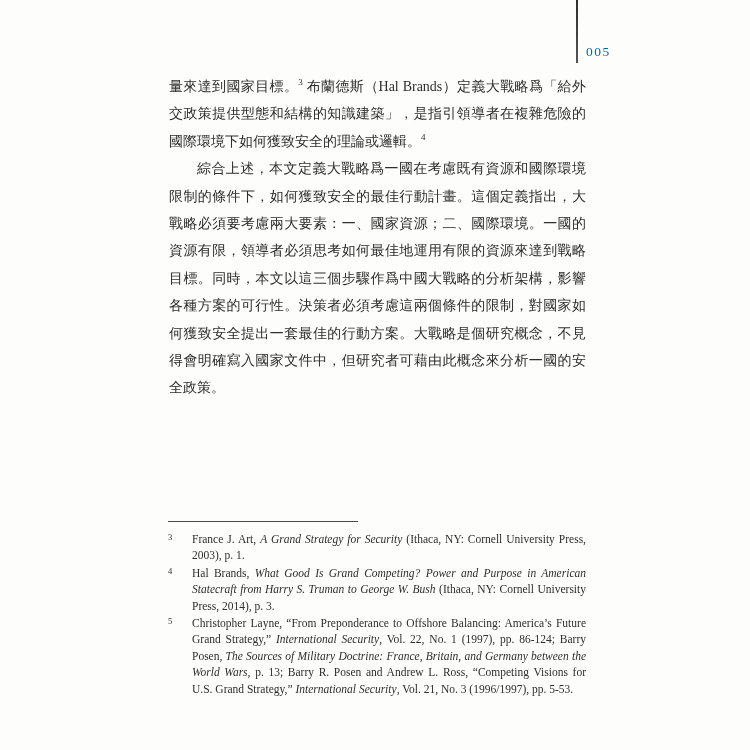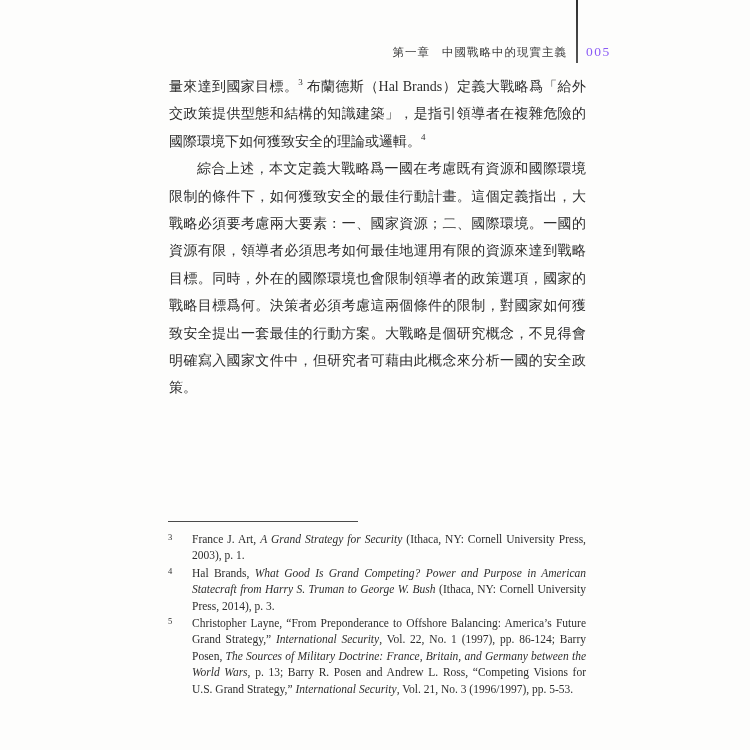--- a/index.html
+++ b/index.html
@@ -32,21 +32,21 @@
     width: 2px;
     height: 63px;
     background: linear-gradient(#2e2e2e, #555);
   }
   .page-number {
     position: absolute;
     top: 44px;
     left: 586px;
     font-size: 13.5px;
     letter-spacing: 1.5px;
-    color: #8b5cf6;
+    color: #0369a1;
   }
 
   
   .body-text {
     position: absolute;
     top: 73px;
     left: 169px;
     width: 417px;
     font-size: 14px;
     line-height: 27.4px;
@@ -91,29 +91,26 @@
     flex: 1;
     text-align: justify;
   }
   .fn-text .it { font-style: italic; }
 </style>
 </head>
 <body>
 
 <div class="page">
 
-  <div class="running-header">
-    <span class="chapter-label">第一章</span><span>中國戰略中的現實主義</span>
-  </div>
   <div class="header-rule"></div>
   <div class="page-number">005</div>
 
   <div class="body-text">
     <p><span>量來達到國家目標。</span><sup>3</sup><span> 布蘭德斯（Hal Brands）定義大戰略爲「給外交政策提供型態和結構的知識建築」，是指引領導者在複雜危險的國際環境下如何獲致安全的理論或邏輯。</span><sup>4</sup></p>
-    <p class="indented"><span>綜合上述，本文定義大戰略爲一國在考慮既有資源和國際環境限制的條件下，如何獲致安全的最佳行動計畫。這個定義指出，大戰略必須要考慮兩大要素：一、國家資源；二、國際環境。一國的資源有限，領導者必須思考如何最佳地運用有限的資源來達到戰略目標。同時，外在的國際環境也會限制領導者的政策選項，國家的戰略目標爲何。決策者必須考慮這兩個條件的限制，對國家如何獲致安全提出一套最佳的行動方案。大戰略是個研究概念，不見得會明確寫入國家文件中，但研究者可藉由此概念來分析一國的安全政策。</span></p>
+    <p class="indented"><span>綜合上述，本文定義大戰略爲一國在考慮既有資源和國際環境限制的條件下，如何獲致安全的最佳行動計畫。這個定義指出，大戰略必須要考慮兩大要素：一、國家資源；二、國際環境。一國的資源有限，領導者必須思考如何最佳地運用有限的資源來達到戰略目標。同時，本文以這三個步驟作爲中國大戰略的分析架構，影響各種方案的可行性。決策者必須考慮這兩個條件的限制，對國家如何獲致安全提出一套最佳的行動方案。大戰略是個研究概念，不見得會明確寫入國家文件中，但研究者可藉由此概念來分析一國的安全政策。</span></p>
   </div>
 
   <div class="footnotes">
     <div class="footnote-rule"></div>
 
     <div class="footnote">
       <span class="fn-marker">3</span>
       <span class="fn-text"><span>France J. Art, </span><span class="it">A Grand Strategy for Security</span><span> (Ithaca, NY: Cornell University Press, 2003), p. 1.</span></span>
     </div>
 

